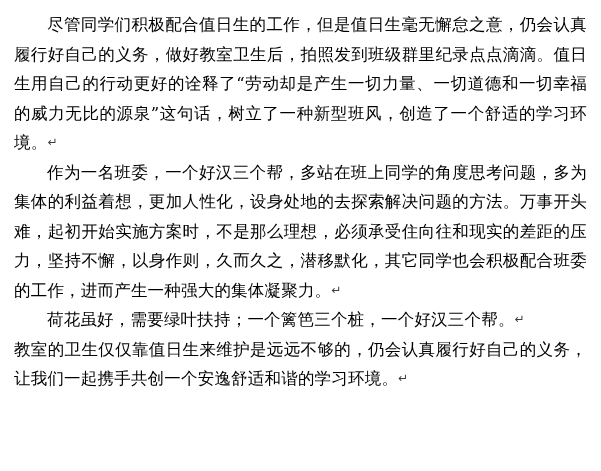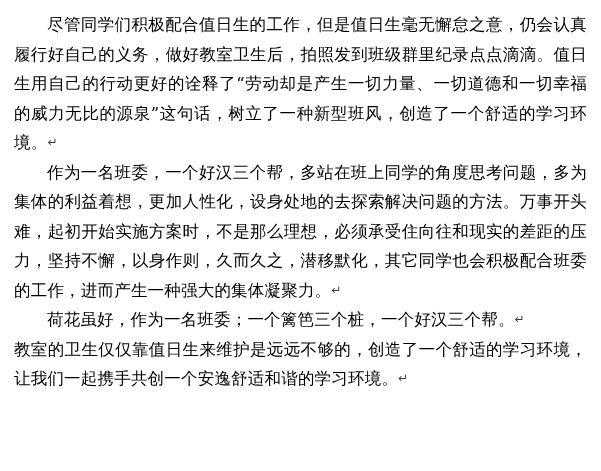--- a/index.html
+++ b/index.html
@@ -52,18 +52,18 @@
 </head>
 <body>
 
 <div id="page">
   <div class="doc-body">
 
     <p class="para"><span>尽管同学们积极配合值日生的工作，但是值日生毫无懈怠之意，仍会认真履行好自己的义务，做好教室卫生后，拍照发到班级群里纪录点点滴滴。值日生用自己的行动更好的诠释了“劳动却是产生一切力量、一切道德和一切幸福的威力无比的源泉”这句话，树立了一种新型班风，创造了一个舒适的学习环境。</span><span class="pilcrow">↵</span></p>
 
     <p class="para"><span>作为一名班委，一个好汉三个帮，多站在班上同学的角度思考问题，多为集体的利益着想，更加人性化，设身处地的去探索解决问题的方法。万事开头难，起初开始实施方案时，不是那么理想，必须承受住向往和现实的差距的压力，坚持不懈，以身作则，久而久之，潜移默化，其它同学也会积极配合班委的工作，进而产生一种强大的集体凝聚力。</span><span class="pilcrow">↵</span></p>
 
-    <p class="para"><span>荷花虽好，作为一名班委；一个篱笆三个桩，一个好汉三个帮。</span><span class="pilcrow">↵</span></p>
+    <p class="para"><span>荷花虽好，需要绿叶扶持；一个篱笆三个桩，一个好汉三个帮。</span><span class="pilcrow">↵</span></p>
 
-    <p class="para noindent"><span>教室的卫生仅仅靠值日生来维护是远远不够的，创造了一个舒适的学习环境，让我们一起携手共创一个安逸舒适和谐的学习环境。</span><span class="pilcrow">↵</span></p>
+    <p class="para noindent"><span>教室的卫生仅仅靠值日生来维护是远远不够的，仍会认真履行好自己的义务，让我们一起携手共创一个安逸舒适和谐的学习环境。</span><span class="pilcrow">↵</span></p>
 
   </div>
 </div>
 
 </body></html>

